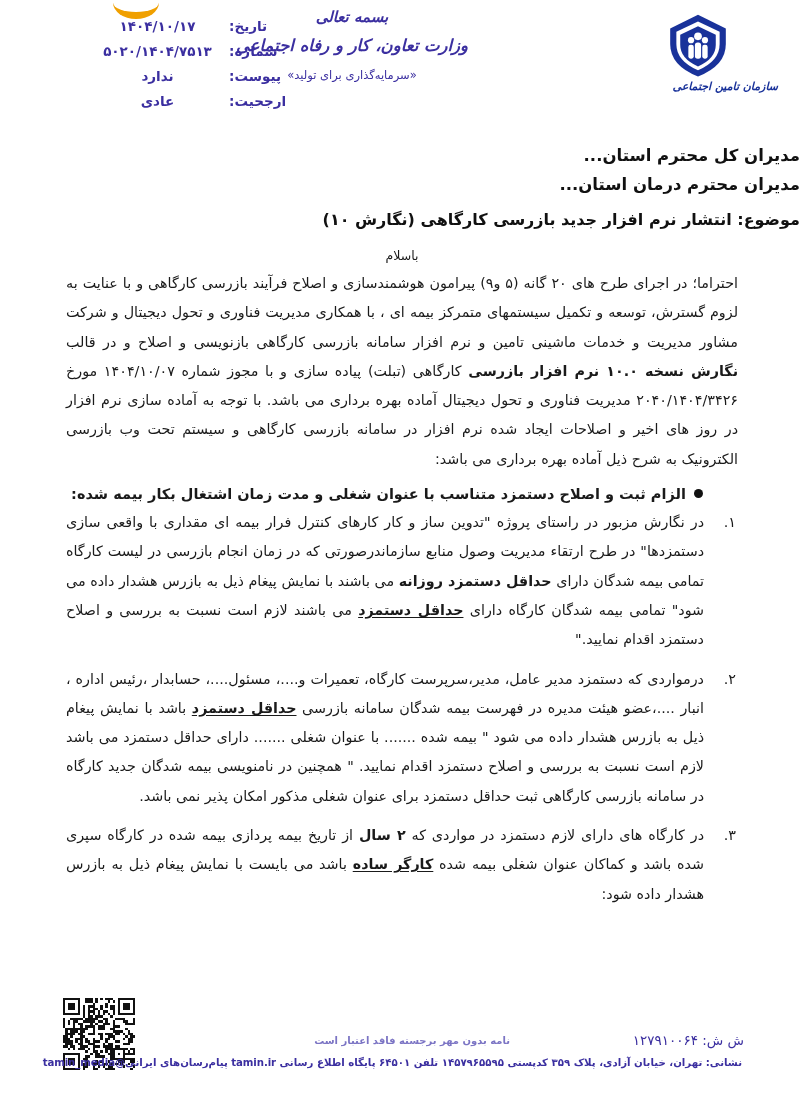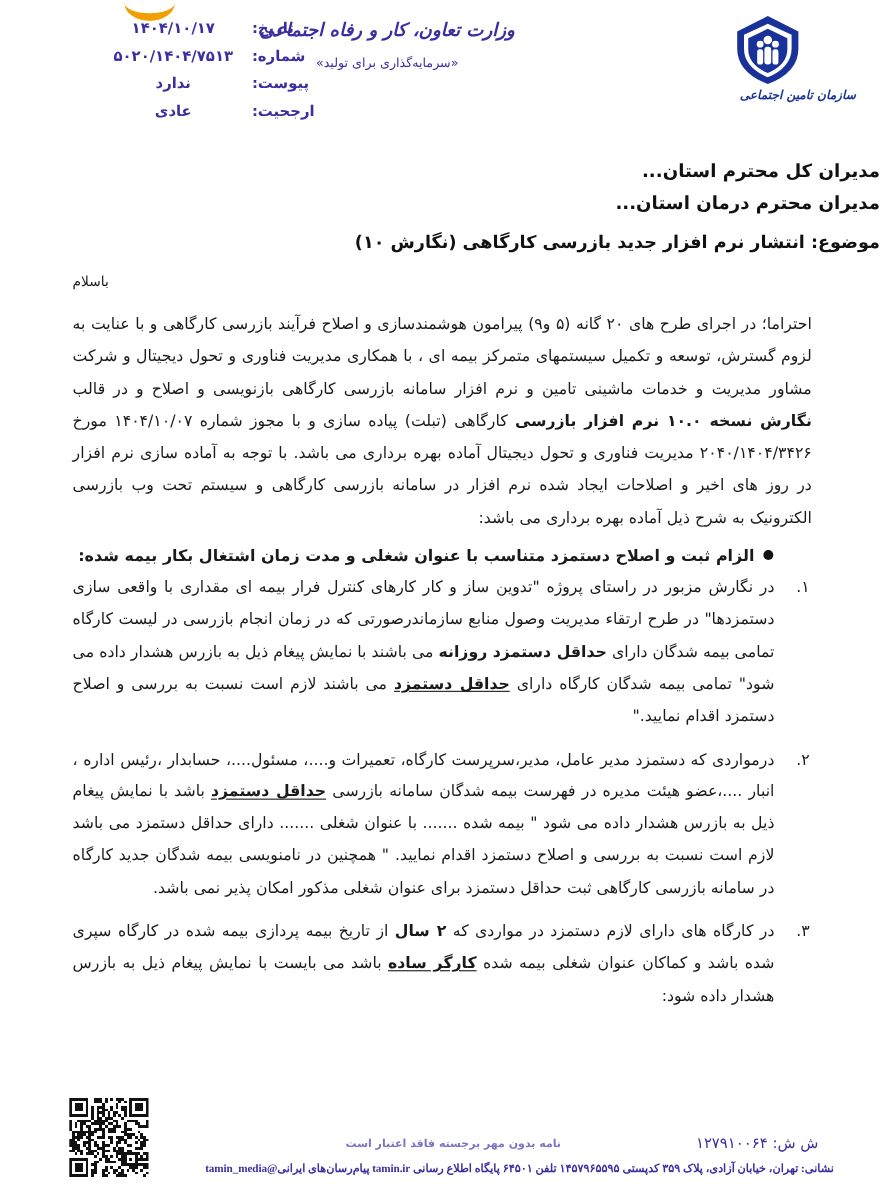--- a/index.html
+++ b/index.html
@@ -160,22 +160,22 @@
     position: absolute;
     top: 248px;
     right: 62px;
     width: 672px;
     text-align: justify;
     color: #1a1a1a;
   }
   .greeting {
     font-size: 12.5px;
     font-weight: normal;
-    margin-bottom: 18px;
-    text-align: left;
+    margin-bottom: 6px;
+    text-align: center;
     letter-spacing: 0px;
   }
   .para {
     font-size: 14.3px;
     line-height: 2.05;
     text-align: justify;
     text-justify: inter-word;
     margin: 0 0 4px 0;
   }
   .para b, .bold {
@@ -255,31 +255,30 @@
   .footer-note {
     position: absolute;
     right: 290px;
     bottom: 47px;
     font-size: 10px;
     color: #7b74c4;
     font-weight: bold;
   }
   .footer-address {
     position: absolute;
-    right: 42px;
+    right: 58px;
     bottom: 25px;
     left: 180px;
     text-align: right;
     font-size: 10.2px;
     font-weight: bold;
     color: #3b2fa0;
     letter-spacing: -0.1px;
     white-space: nowrap;
     direction: rtl;
-    font-family: Liberation Serif, serif;
   }
 </style>
 </head>
 <body>
 
 <div class="page">
 
   <div class="orange-arc"></div>
 
   <div class="header">
@@ -297,20 +296,21 @@
         <span class="meta-label">پیوست:</span>
         <span class="meta-value">ندارد</span>
       </div>
       <div class="meta-row">
         <span class="meta-label">ارجحیت:</span>
         <span class="meta-value">عادی</span>
       </div>
     </div>
 
     <div class="center-block">
+      <div class="besmeh">بسمه تعالی</div>
       <div class="ministry">وزارت تعاون، کار و رفاه اجتماعی</div>
       <div class="slogan">«سرمایه‌گذاری برای تولید»</div>
     </div>
 
     <div class="logo-block">
       <svg class="logo-mark" width="78" height="68" viewBox="0 0 100 88">
         <path d="M50 6 L86 24 L86 44 Q86 72 50 86 Q14 72 14 44 L14 24 Z" fill="#19329a"></path>
         <path d="M50 15 L78 28 L78 44 Q78 66 50 78 Q22 66 22 44 L22 28 Z" fill="#ffffff"></path>
         <path d="M50 21 L73 32 L73 45 Q73 63 50 73 Q27 63 27 45 L27 32 Z" fill="#19329a"></path>
         <circle cx="41" cy="39" r="4" fill="#ffffff"></circle>

